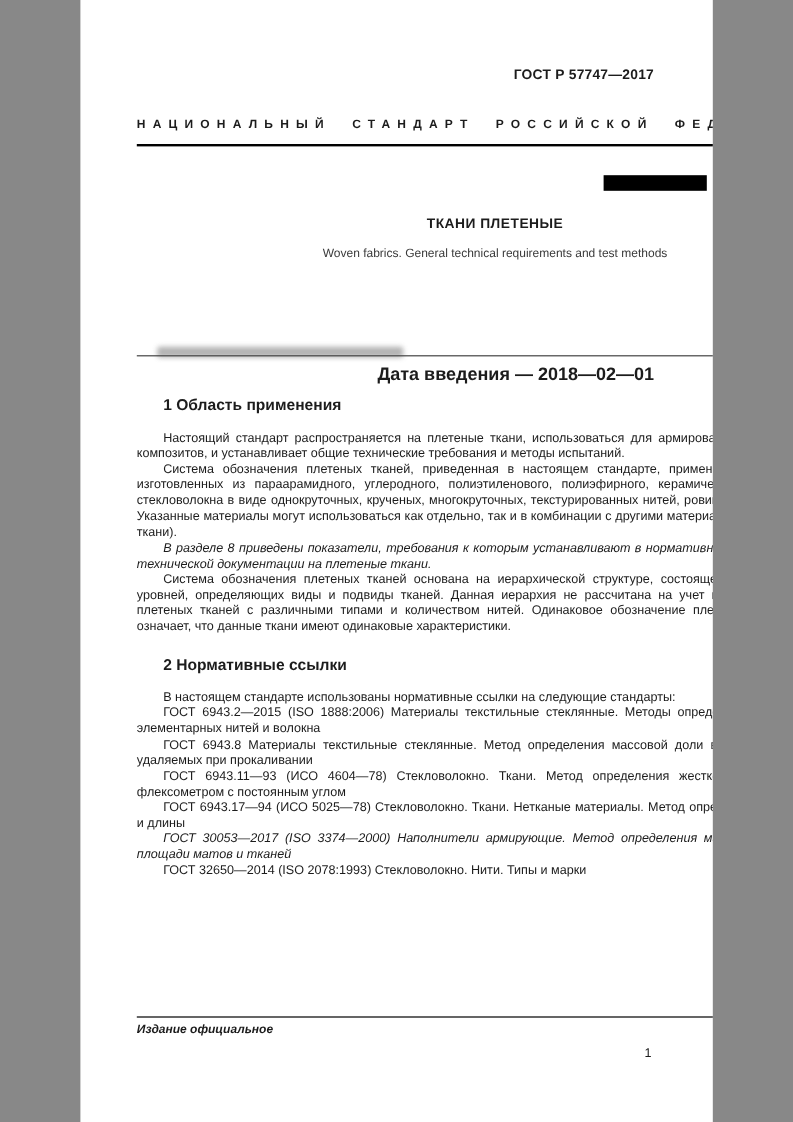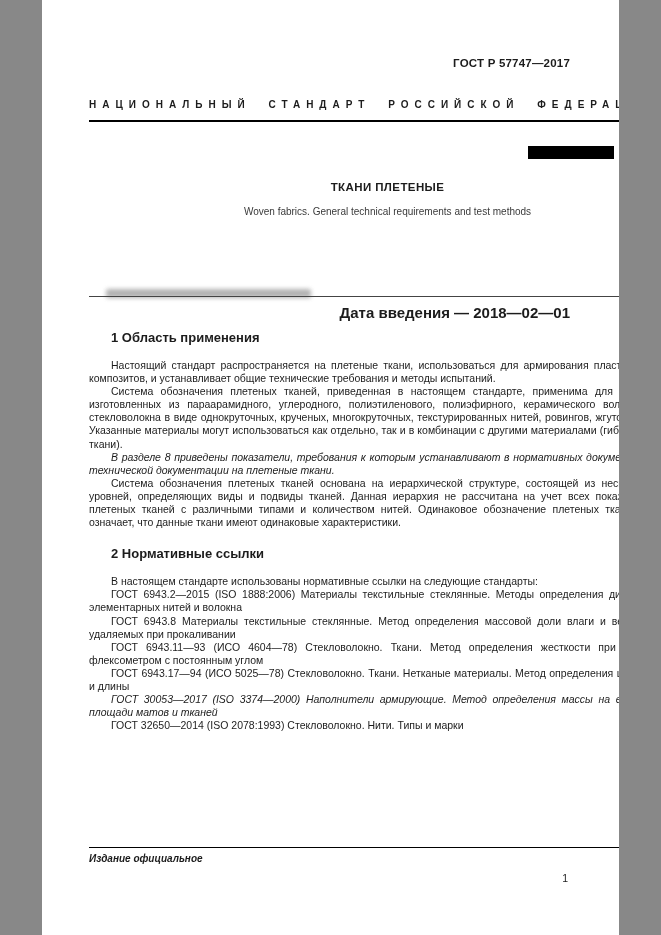--- a/index.html
+++ b/index.html
@@ -1,19 +1,19 @@
 <!DOCTYPE html>
 <html><head>
 <meta charset="utf-8">
 <style>
   * { margin: 0; padding: 0; box-sizing: border-box; }
   html, body { background: #888; }
   .page {
     position: relative;
-    width: 577px;
+    width: 527px;
     height: 935px;
     margin: 0 auto;
     background: #ffffff;
     font-family: "Liberation Sans", sans-serif;
     color: #1c1c1c;
     overflow: hidden;
   }
   .doc-number {
     position: absolute;
     top: 57px;

